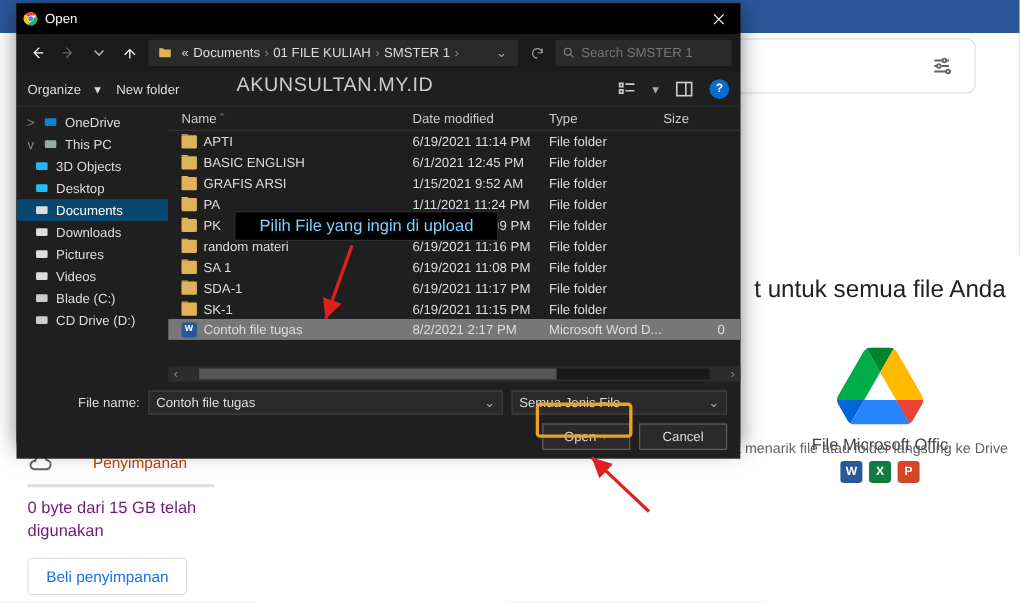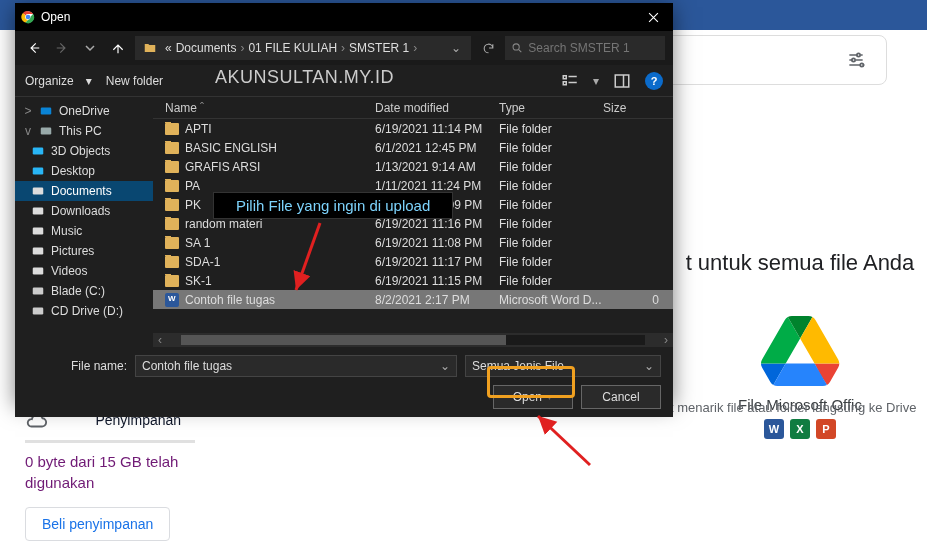--- a/index.html
+++ b/index.html
@@ -13,21 +13,21 @@
   .drive-right { position: absolute; top: 250px; left: 680px; width: 240px; text-align: center; }
   .drive-headline { font-size: 22px; color: #202124; font-weight: 400; white-space: nowrap; overflow:hidden;}
   .drive-logo { margin: 40px auto 10px; width: 80px; height: 70px; }
   .drive-filetype { font-size: 15px; color: #3c4043; }
   .file-icons { margin-top: 6px; display:flex; gap:6px; justify-content:center;}
   .file-icon { width:20px; height:20px; border-radius:3px; display:flex;align-items:center;justify-content:center;color:#fff;font-size:11px;font-weight:600;}
   .fi-w{background:#2b579a;} .fi-x{background:#107c41;} .fi-p{background:#d24726;}
   .drive-hint { position:absolute; top:400px; left:670px; font-size:13px; color:#5f6368; white-space:nowrap;}
   .storage-block { position:absolute; top:410px; left:25px; width:170px; }
   .cloud-icon { width:22px;height:22px; display:inline-block; vertical-align:middle;}
-  .storage-label { font-size:14px; color:#0f172a; display:inline-block; margin-left:12px;padding-left:32px;}
+  .storage-label { font-size:14px; color:#c2410c; display:inline-block; margin-left:1px;padding-left:32px;}
   .storage-bar { height:3px; background:#e0e0e0; margin:8px 0; }
   .storage-text { font-size:15px; color:#701a75; line-height:1.4;}
   .buy-btn { margin-top:14px; border:1px solid #dadce0; background:#fff; color:#1a73e8; font-size:14px; padding:8px 16px; border-radius:4px; cursor:pointer;}
 
   
   .dialog { position:absolute; top:3px; left:15px; width:658px; height:400px; background:#1f1f1f; color:#e0e0e0; box-shadow:0 4px 20px rgba(0,0,0,.5); font-size:12px;}
   .titlebar { height:28px; background:#000; display:flex; align-items:center; padding:0 6px; }
   .titlebar .tbicon{width:14px;height:14px;margin-right:6px;}
   .titlebar .tbtitle{flex:0 0 auto; font-size:12px; color:#fff;}
   .titlebar .tbspacer{flex:1;}
@@ -268,26 +268,20 @@
         <div class="side-item l2">
           <svg class="side-icon" viewBox="0 0 24 24" fill="#ddd">
             <rect x="3" y="6" width="18" height="12" rx="2"></rect>
           </svg>
           <span>Downloads</span>
         </div>
         <div class="side-item l2">
           <svg class="side-icon" viewBox="0 0 24 24" fill="#ddd">
             <rect x="3" y="6" width="18" height="12" rx="2"></rect>
           </svg>
-          <span>Music</span>
-        </div>
-        <div class="side-item l2">
-          <svg class="side-icon" viewBox="0 0 24 24" fill="#ddd">
-            <rect x="3" y="6" width="18" height="12" rx="2"></rect>
-          </svg>
           <span>Pictures</span>
         </div>
         <div class="side-item l2">
           <svg class="side-icon" viewBox="0 0 24 24" fill="#ddd">
             <rect x="3" y="6" width="18" height="12" rx="2"></rect>
           </svg>
           <span>Videos</span>
         </div>
         <div class="side-item l2">
           <svg class="side-icon" viewBox="0 0 24 24" fill="#ccc">
@@ -329,21 +323,21 @@
             </div>
             <div class="cell-date">6/1/2021 12:45 PM</div>
             <div class="cell-type">File folder</div>
             <div class="cell-size"></div>
           </div>
           <div class="row">
             <div class="cell-name">
               <div class="fico "></div>
               <span>GRAFIS ARSI</span>
             </div>
-            <div class="cell-date">1/13/2021 9:14 AM</div>
+            <div class="cell-date">1/15/2021 9:52 AM</div>
             <div class="cell-type">File folder</div>
             <div class="cell-size"></div>
           </div>
           <div class="row">
             <div class="cell-name">
               <div class="fico "></div>
               <span>PA</span>
             </div>
             <div class="cell-date">1/11/2021 11:24 PM</div>
             <div class="cell-type">File folder</div>

